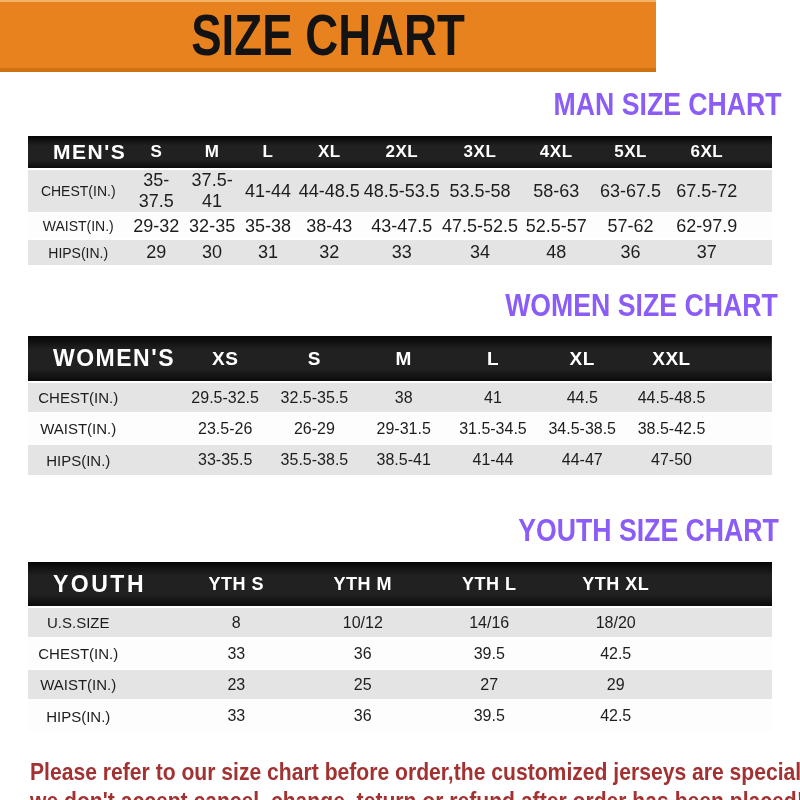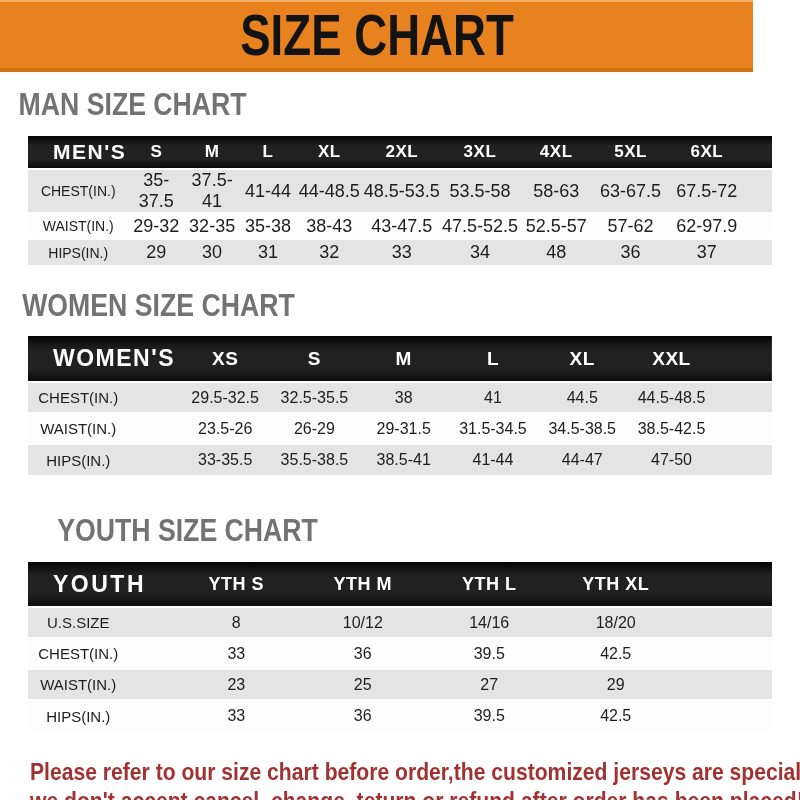--- a/index.html
+++ b/index.html
@@ -5,38 +5,38 @@
   * { box-sizing: border-box; }
   html, body {
     margin: 0; padding: 0;
     width: 800px; height: 800px;
     background: #ffffff;
     overflow: hidden;
     font-family: "Liberation Sans", sans-serif;
   }
   
   .banner {
-    width: 753px; height: 72px;
+    width: 656px; height: 72px;
     background: #e8821e;
     border-top: 2px solid #f2b369;
     border-bottom: 4px solid #cf7212;
     display: flex; align-items: center; justify-content: center;
   }
   .banner h1 {
     margin: 0; padding: 0;
     font-size: 57px; font-weight: bold;
     color: #131313; letter-spacing: 0px;
     transform: scale(0.80, 1.02);
     white-space: nowrap;
   }
   
   section { display: block; }
   .chart-heading {
-    margin: 0; text-align: left;
-    font-size: 31px; line-height: 36px; font-weight: bold; color: #737373;
+    margin: 0; text-align: right;
+    font-size: 31px; line-height: 36px; font-weight: bold; color: #8b5cf6;
   }
   .chart-heading span {
     display: inline-block;
     transform: scaleX(0.86);
     white-space: nowrap;
   }
   .sec-men   .chart-heading { margin-top: 15px; }
   .sec-women .chart-heading { margin-top: 23px; }
   .sec-youth .chart-heading { margin-top: 38px; padding-left: 36px; }
   .sec-men   .table-host { margin-top: 13px; }

